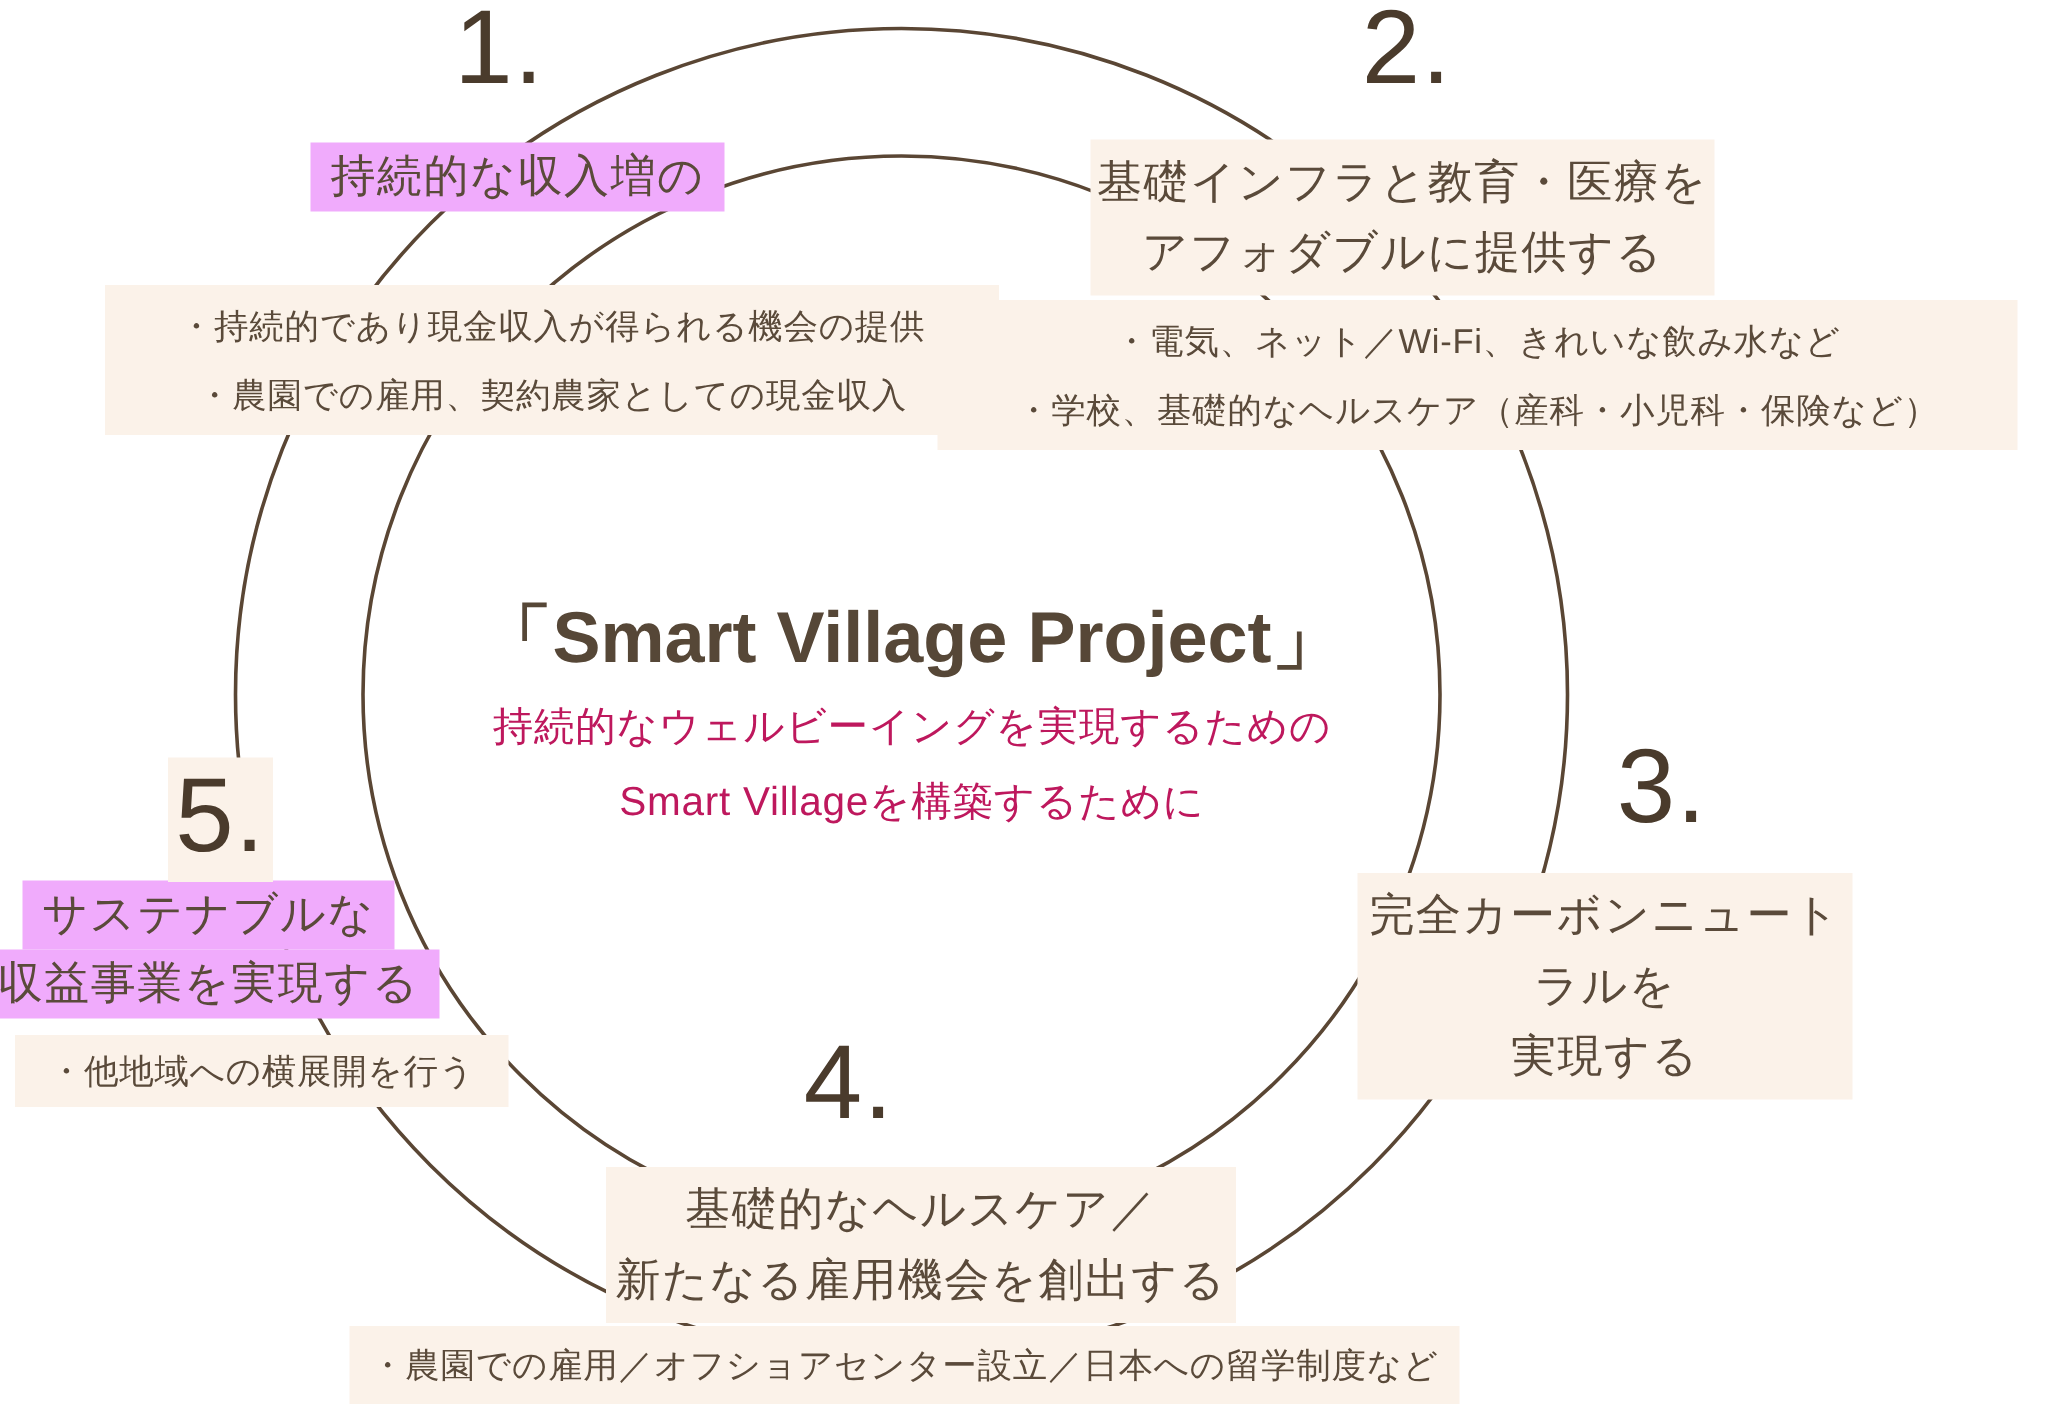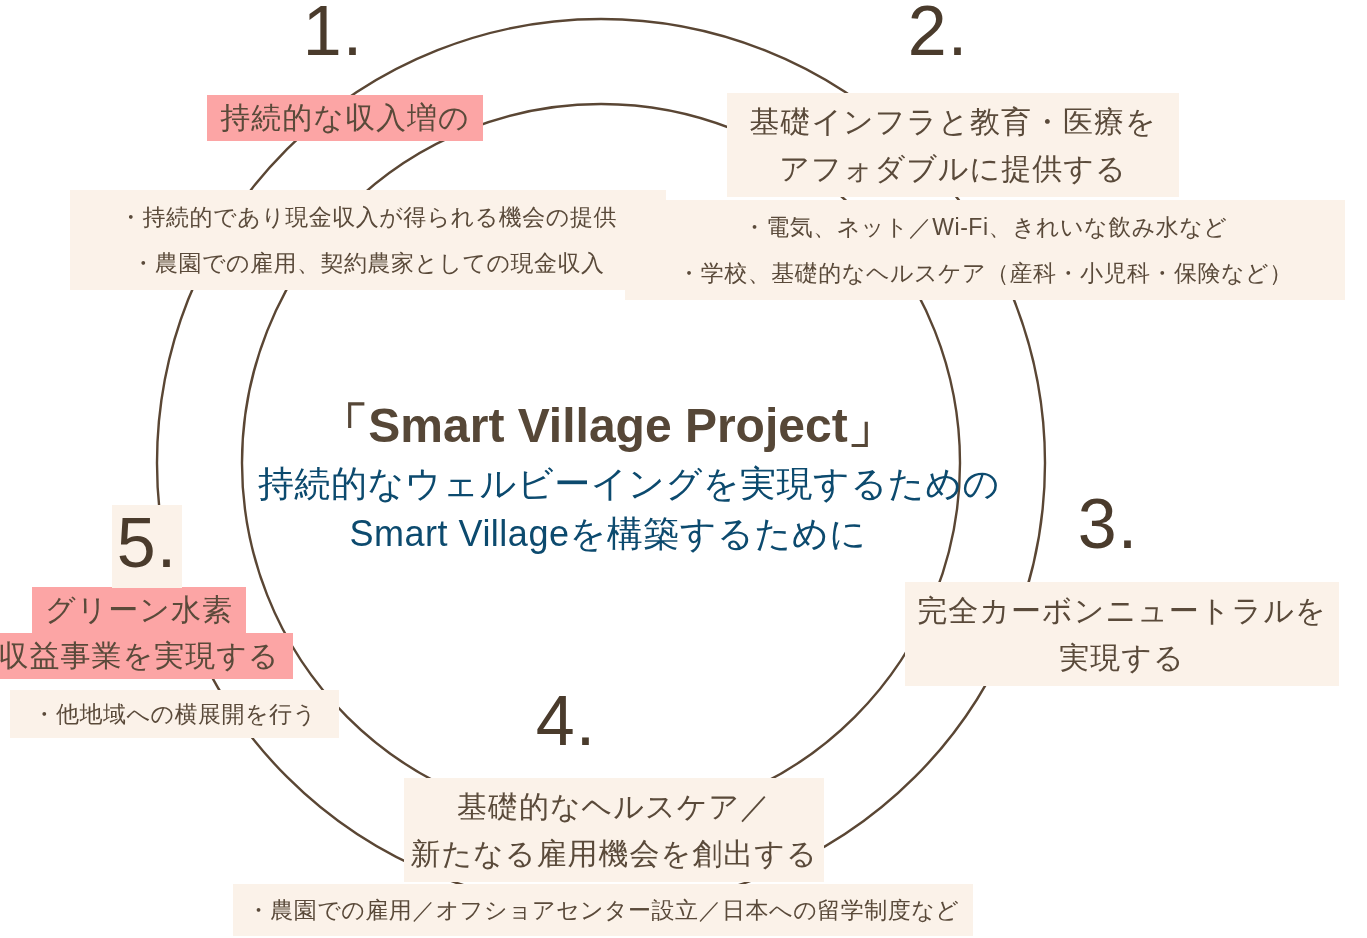--- a/index.html
+++ b/index.html
@@ -24,34 +24,34 @@
   #n4 { left:530px; top:686px; }
   #n5 { left:112px; top:505px; width:70px; height:83px; line-height:76px;
         background:#fbf2e9; }
 
   
   .heading {
     position:absolute; z-index:1; display:flex; flex-direction:column;
     align-items:center;
   }
   .heading .hline {
-    background:#fca5a5; font-size:30px; line-height:46px; padding:0 13px;
+    background:#f0abfc; font-size:30px; line-height:46px; padding:0 13px;
     letter-spacing:1px; white-space:nowrap; color:#5a4a3a; text-align:center;
   }
   #h1 { left:179px; top:95px;  width:332px; }
   #h5 { left:0px;   top:587px; width:278px; }
 
   
   .heading-solid {
     position:absolute; z-index:1; background:#fbf2e9; text-align:center;
     font-size:30px; line-height:47px; padding:5px 0; letter-spacing:1px;
     color:#5a4a3a;
   }
-  #h2 { left:727px; top:93px;  width:452px; }
-  #h3 { left:905px; top:582px; width:434px; }
+  #h2 { left:727px; top:93px;  width:416px; }
+  #h3 { left:905px; top:582px; width:330px; }
   #h4 { left:404px; top:778px; width:420px; }
 
   
   .bullets {
     position:absolute; z-index:1; background:#fbf2e9; text-align:center;
     font-size:23px; color:#5a4a3a; letter-spacing:0.5px;
   }
   .bullets .bline { line-height:46px; white-space:nowrap; }
   #b1 { left:70px;  top:190px; width:596px; padding:4px 0; }
   #b2 { left:625px; top:200px; width:720px; padding:4px 0; }
@@ -63,21 +63,21 @@
   #b5 .bline { line-height:48px; }
 
   
   .center-title {
     position:absolute; z-index:1; left:258px; top:398px; width:700px;
     text-align:center; font-size:48px; line-height:56px; font-weight:600;
     color:#564737; white-space:nowrap;
   }
   .center-sub {
     position:absolute; z-index:1; left:258px; width:700px; text-align:center;
-    font-size:36px; line-height:36px; color:#0c4a6e; letter-spacing:0.5px;
+    font-size:27px; line-height:36px; color:#be185d; letter-spacing:0.5px;
     white-space:nowrap;
   }
   #sub1 { top:466px; }
   #sub2 { top:516px; }
 </style>
 </head>
 <body>
 
 <div class="canvas">
 
@@ -116,21 +116,21 @@
 
   <div class="heading-solid" id="h4">
     <div>基礎的なヘルスケア／</div>
     <div>新たなる雇用機会を創出する</div>
   </div>
   <div class="bullets" id="b4">
     <div class="bline">・農園での雇用／オフショアセンター設立／日本への留学制度など</div>
   </div>
 
   <div class="heading" id="h5">
-    <span class="hline">グリーン水素</span>
+    <span class="hline">サステナブルな</span>
     <span class="hline">収益事業を実現する</span>
   </div>
   <div class="bullets" id="b5">
     <div class="bline">・他地域への横展開を行う</div>
   </div>
 
   <div class="center-title">「Smart Village Project」</div>
   <div class="center-sub" id="sub1">持続的なウェルビーイングを実現するための</div>
   <div class="center-sub" id="sub2">Smart Villageを構築するために</div>
 

